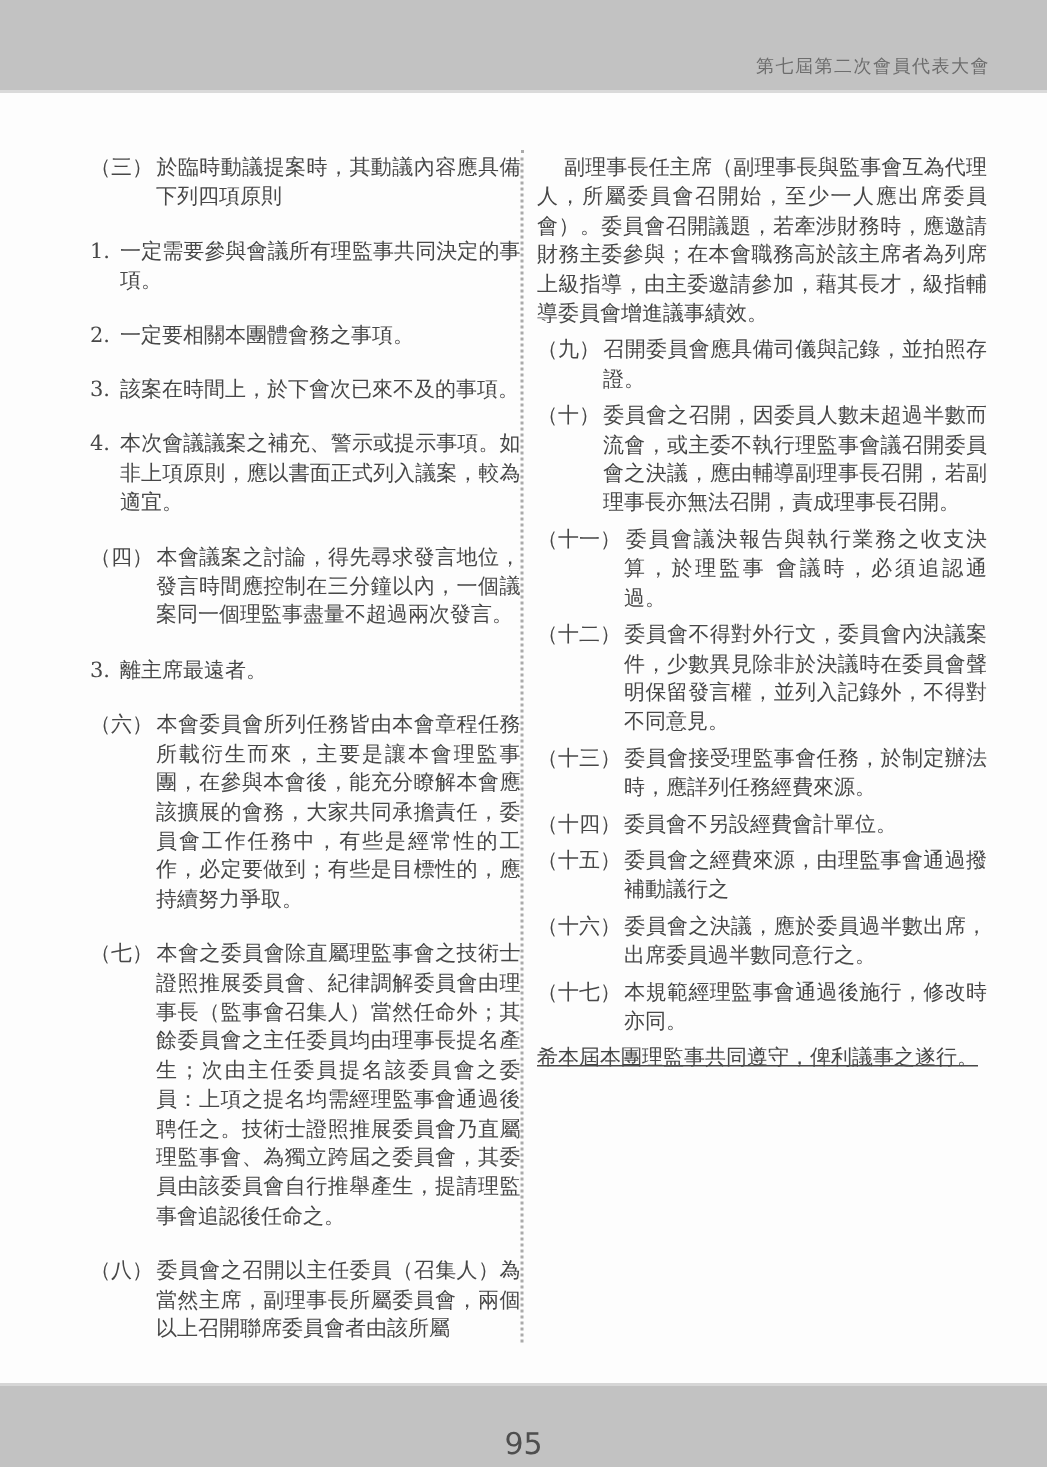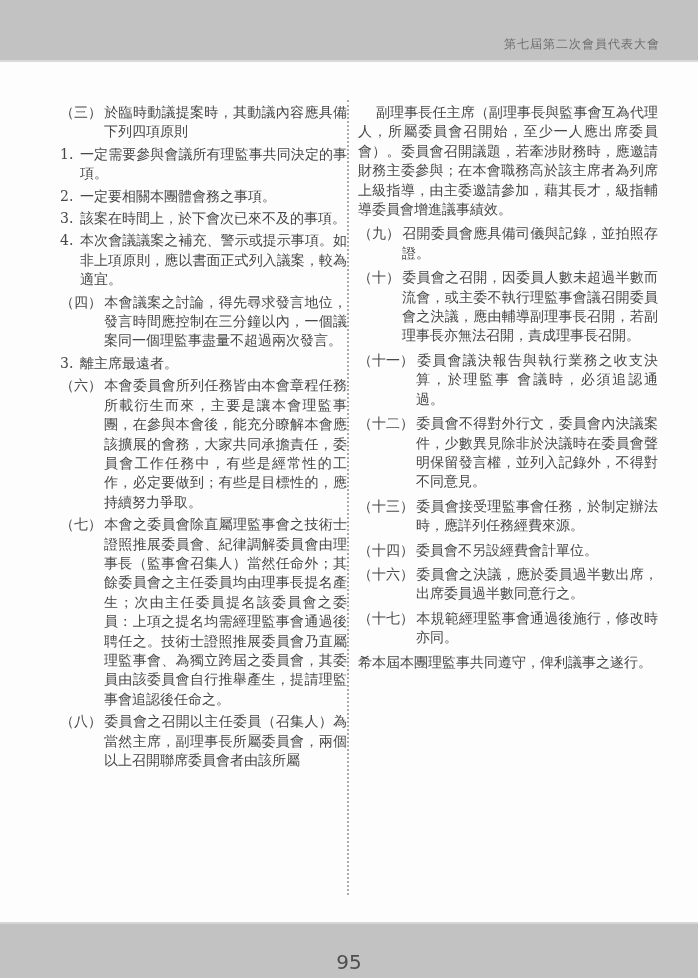--- a/index.html
+++ b/index.html
@@ -37,39 +37,39 @@
   }
   .col-left  { left:60px;  width:287px; }
   .col-right { left:358px; width:300px; }
 
   .divider {
     position:absolute; left:347px; top:100px; height:795px; width:0;
     border-left:2px dotted #aaaaaa;
   }
 
   p.item { margin:0; }
-  p.item + p.item { margin-top:3px; }
+  p.item + p.item { margin-top:17px; }
   .col-right p.item + p.item { margin-top:5px; }
 
   
   .hang3 { padding-left:44px; text-indent:-44px; }
   
   .hang4 { padding-left:58px; text-indent:-58px; }
   .lbl { display:inline-block; text-indent:0; white-space:nowrap; vertical-align:top; }
   .lbl-3 { width:44px; }
   .lbl-4 { width:58px; }
 
   
   .sub { margin-left:40px; padding-left:20px; text-indent:-20px; }
   .num { display:inline-block; width:20px; text-indent:0; vertical-align:top; }
 
   
   .cont { margin-left:12px; text-indent:18px; }
   
-  .closing { margin-left:58px; }
+  .closing { margin-left:58px;text-decoration:underline; }
 </style>
 </head>
 <body>
 
 <div class="page">
 
   <div class="band band-top">
     <span class="header-title">第七屆第二次會員代表大會</span>
   </div>
 
@@ -95,20 +95,21 @@
 
   <section class="col col-right">
     <p class="item cont">副理事長任主席（副理事長與監事會互為代理人，所屬委員會召開始，至少一人應出席委員會）。委員會召開議題，若牽涉財務時，應邀請財務主委參與；在本會職務高於該主席者為列席上級指導，由主委邀請參加，藉其長才，級指輔導委員會增進議事績效。</p>
 
     <p class="item hang3"><span class="lbl lbl-3">（九）</span><span>召開委員會應具備司儀與記錄，並拍照存證。</span></p>
     <p class="item hang3"><span class="lbl lbl-3">（十）</span><span>委員會之召開，因委員人數未超過半數而流會，或主委不執行理監事會議召開委員會之決議，應由輔導副理事長召開，若副理事長亦無法召開，責成理事長召開。</span></p>
     <p class="item hang4"><span class="lbl lbl-4">（十一）</span><span>委員會議決報告與執行業務之收支決算，於理監事 會議時，必須追認通過。</span></p>
     <p class="item hang4"><span class="lbl lbl-4">（十二）</span><span>委員會不得對外行文，委員會內決議案件，少數異見除非於決議時在委員會聲明保留發言權，並列入記錄外，不得對不同意見。</span></p>
     <p class="item hang4"><span class="lbl lbl-4">（十三）</span><span>委員會接受理監事會任務，於制定辦法 時，應詳列任務經費來源。</span></p>
     <p class="item hang4"><span class="lbl lbl-4">（十四）</span><span>委員會不另設經費會計單位。</span></p>
+    <p class="item hang4"><span class="lbl lbl-4">（十五）</span><span>委員會之經費來源，由理監事會通過撥補動議行之</span></p>
     <p class="item hang4"><span class="lbl lbl-4">（十六）</span><span>委員會之決議，應於委員過半數出席，出席委員過半數同意行之。</span></p>
     <p class="item hang4"><span class="lbl lbl-4">（十七）</span><span>本規範經理監事會通過後施行，修改時亦同。</span></p>
 
     <p class="item closing">希本屆本團理監事共同遵守，俾利議事之遂行。</p>
   </section>
 
   <div class="band band-bottom">
     <span class="page-num">95</span>
   </div>
 

